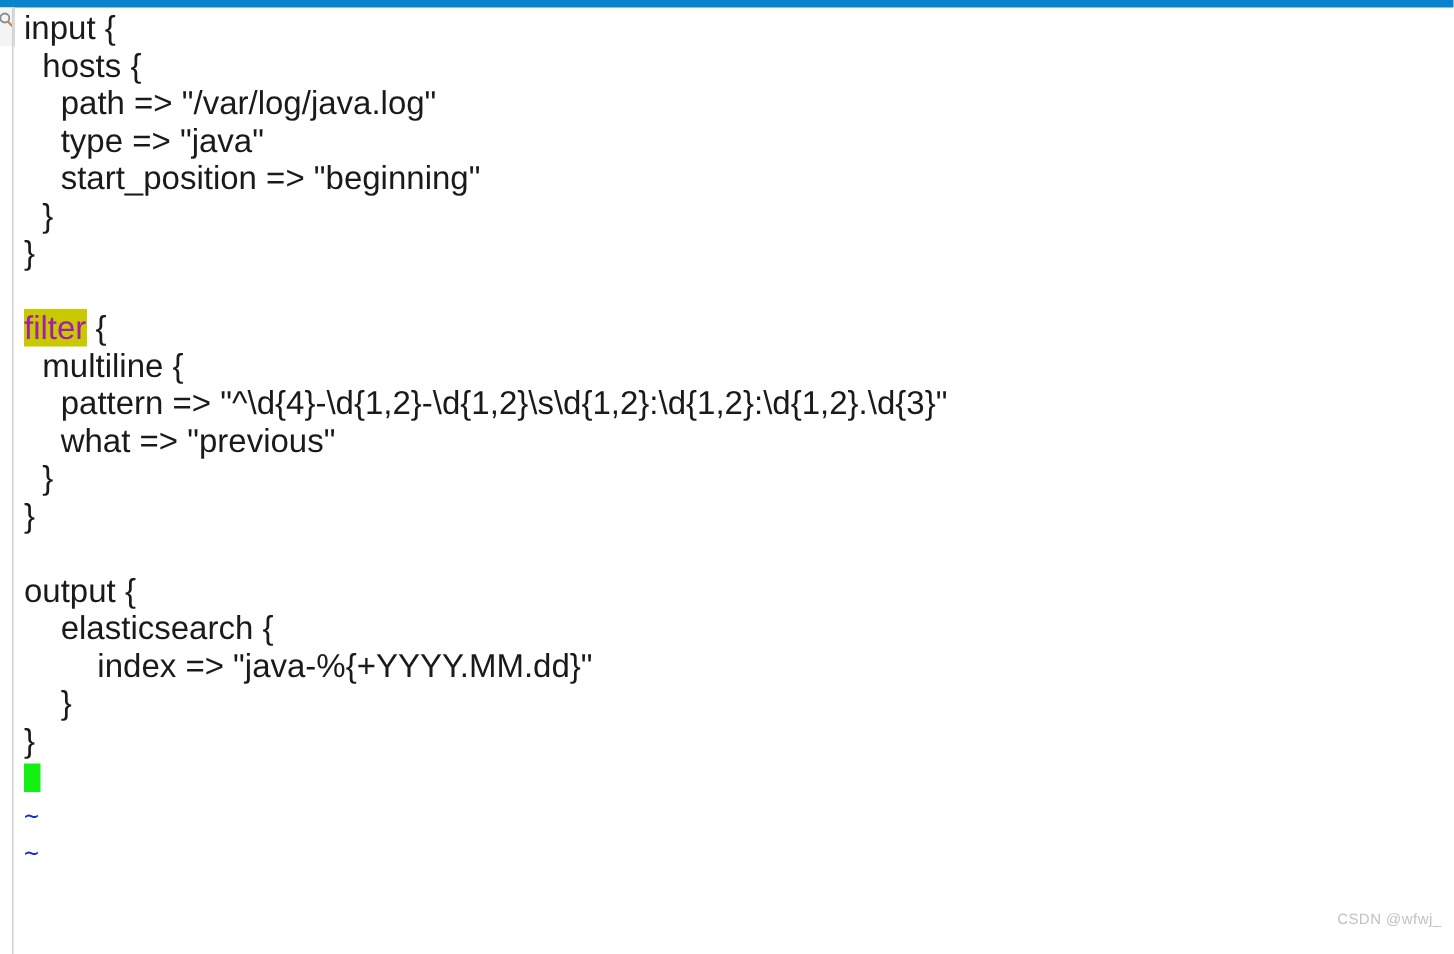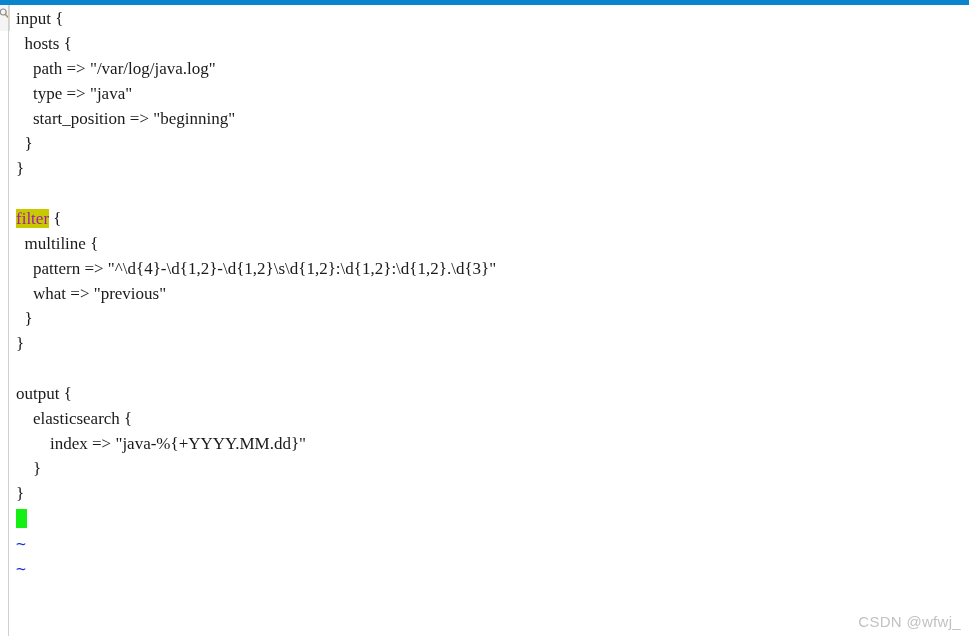--- a/index.html
+++ b/index.html
@@ -68,22 +68,22 @@
     position: absolute;
     left: 16px;
     top: 6px;
     width: 945px;
     height: 626px;
   }
 
   .code-line {
     height: 25px;
     line-height: 25px;
-    font-family: Liberation Serif, serif;
-    font-size: 17px;
+    font-family: Liberation Sans, sans-serif;
+    font-size: 22px;
     color: #1a1a1a;
     white-space: pre;
     letter-spacing: 0px;
   }
 
   .tok-highlight {
     background: #c9c900;
     color: #a21caf;
   }
 
@@ -106,23 +106,23 @@
     width: 11px;
     height: 19px;
     vertical-align: -4px;
     background: #14f014;
   }
 
   
   #watermark {
     position: absolute;
     right: 8px;
-    bottom: 6px;
+    bottom: 17px;
     font-family: "Liberation Sans", sans-serif;
-    font-size: 15px;
+    font-size: 10px;
     color: #c2c2c2;
     letter-spacing: 0.3px;
     white-space: pre;
   }
 </style>
 </head>
 <body>
 
 <div id="editor-window">
 

